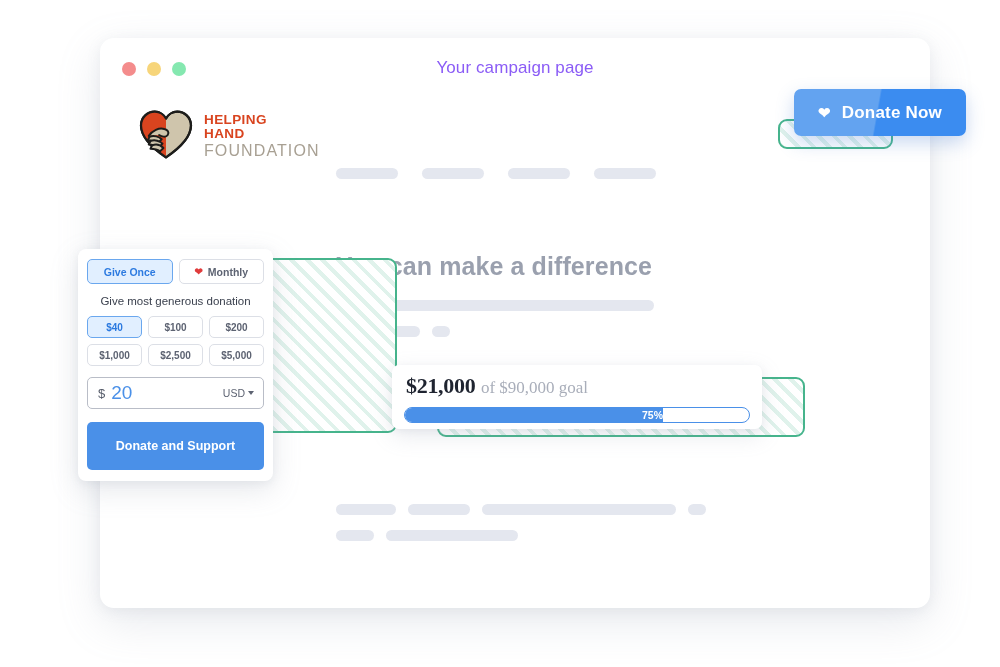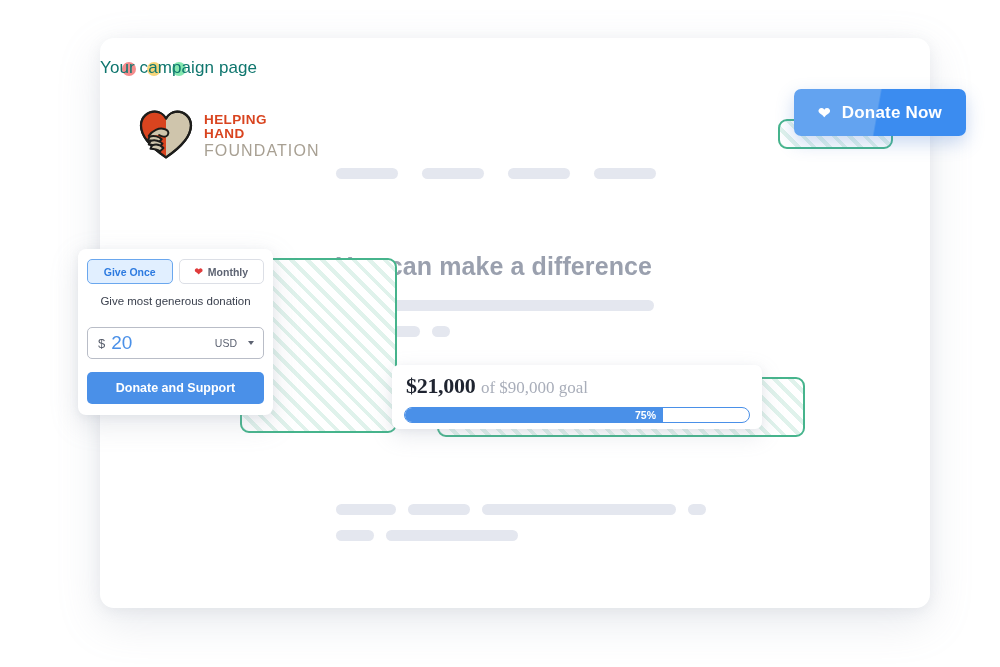--- a/index.html
+++ b/index.html
@@ -43,23 +43,23 @@
   .dots { position: absolute; left: 22px; top: 24px; display: flex; gap: 11px; }
   .dot { width: 14px; height: 14px; border-radius: 50%; }
   .dot.red    { background: #f48c8c; }
   .dot.yellow { background: #f7d57a; }
   .dot.green  { background: #85e8b0; }
 
   .window-title {
     position: absolute;
     left: 0; top: 20px;
     width: 100%;
-    text-align: left;
+    text-align: center;
     font-size: 17px;
-    color: #0f766e;
+    color: #8b5cf6;
     letter-spacing: .1px;
   }
 
   
   .brand {
     position: absolute;
     left: 38px;
     top: 72px;
     display: flex;
     align-items: center;
@@ -188,21 +188,20 @@
     overflow: hidden;
   }
   .progress-fill {
     position: absolute;
     left: 0; top: 0;
     height: 100%;
     background: #4a90e8;
     display: flex;
     align-items: center;
     justify-content: flex-end;
-    padding-right: 7px;
     text-align: right;
   }
   .progress-pct {
     color: #ffffff;
     font-size: 10.5px;
     font-weight: bold;
   }
 
   
   .widget {
@@ -283,34 +282,34 @@
     padding: 0 9px 0 10px;
     cursor: text;
   }
   .currency-sign { font-size: 13px; color: #565c6a; padding-right: 6px; }
   .amount-value  { font-size: 19px; color: #4a90e8; flex: 1; }
   .currency-code {
     font-size: 10.5px;
     color: #5d6372;
     display: flex;
     align-items: center;
-    gap: 11px;
+    gap: 3px;
     cursor: pointer;
   }
   .caret {
     width: 0; height: 0;
     border-left: 3px solid transparent;
     border-right: 3px solid transparent;
     border-top: 4px solid #5d6372;
   }
 
   .submit-btn {
     margin-top: 13px;
     width: 100%;
-    height: 32px;
+    height: 48px;
     border: none;
     border-radius: 5px;
     background: #4a90e8;
     color: #ffffff;
     font-family: "Liberation Sans", sans-serif;
     font-size: 12.5px;
     font-weight: bold;
     cursor: pointer;
   }
 </style>
@@ -409,20 +408,28 @@
         <span>Give Once</span>
       </button>
       <button class="tab">
         <span class="heart-ico">❤</span>
         <span>Monthly</span>
       </button>
     </div>
 
     <div class="widget-label">Give most generous donation</div>
 
+    <div class="amount-grid" id="amount-grid">
+        <button class="amount-btn selected">$40</button>
+        <button class="amount-btn">$100</button>
+        <button class="amount-btn">$200</button>
+        <button class="amount-btn">$1,000</button>
+        <button class="amount-btn">$2,500</button>
+        <button class="amount-btn">$5,000</button>
+      </div>
 
     <div class="amount-input">
       <span class="currency-sign">$</span>
       <span class="amount-value">20</span>
       <span class="currency-code">
         <span>USD</span>
         <span class="caret"></span>
       </span>
     </div>
 

